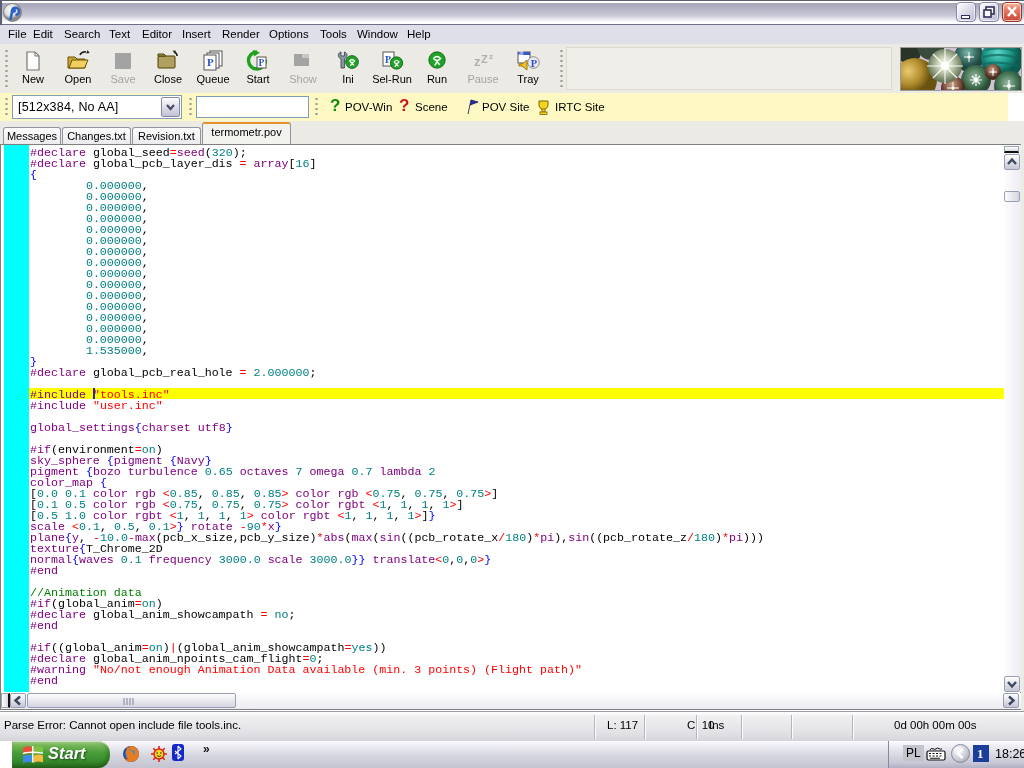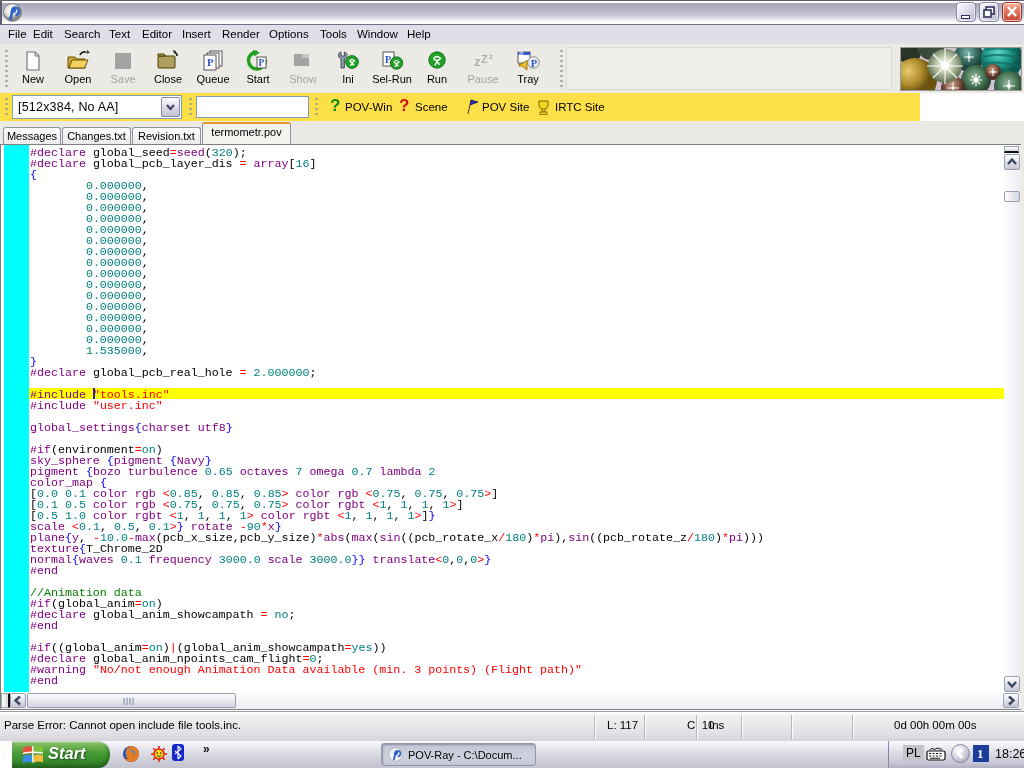--- a/index.html
+++ b/index.html
@@ -12,21 +12,21 @@
 #titlebar:before{content:"";position:absolute;left:0;top:0;width:2px;height:25px;background:#5e5e6e;}
 #titletext{position:absolute;left:28px;top:5px;font-size:13px;font-weight:bold;color:#111;letter-spacing:-0.1px;}
 .tbtn{position:absolute;top:2px;width:20px;height:20px;border-radius:4px;
 background:linear-gradient(135deg,#ffffff 0%,#e3e3ee 40%,#b9b9cf 100%);
 border:1px solid #8585a5;box-shadow:inset 0 0 0 1px rgba(255,255,255,.65);}
 
 #menubar{position:absolute;left:0;top:25px;width:1024px;height:19px;background:#dededx;background:#dfdfea;}
 #menubar span{position:absolute;top:3px;font-size:11.5px;color:#000;}
 
 #toolbar1{position:absolute;left:0;top:44px;width:1024px;height:49px;background:#eceae4;}
-#toolbar2{position:absolute;left:0;top:93px;width:920px;height:28px;background:#fde047;}
+#toolbar2{position:absolute;left:0;top:93px;width:1008px;height:28px;background:#fef9c3;}
 .grip{position:absolute;width:3px;background-image:radial-gradient(circle at 1.5px 2px,#9a9a93 1px,transparent 1.3px);background-size:3px 5px;}
 .tbBtn{position:absolute;top:3px;width:44px;height:42px;text-align:center;}
 .tbBtn .lbl{position:absolute;top:26px;left:0;width:100%;font-size:11px;color:#000;}
 .tbBtn.dis .lbl{color:#a5a5a0;}
 .tbBtn svg{position:absolute;left:50%;top:2px;transform:translateX(-50%);}
 
 .tab{position:absolute;top:127px;height:17px;background:linear-gradient(to bottom,#fdfdfd,#ebebee);
 border:1px solid #8f949e;border-bottom:none;border-radius:3px 3px 0 0;font-size:11px;color:#000;text-align:center;padding-top:2px;}
 #tabactive{position:absolute;top:122px;height:22px;background:#f2f2ef;border:1px solid #8f949e;border-bottom:none;
 border-top:2px solid #e5932f;border-radius:3px 3px 0 0;font-size:11px;color:#000;text-align:center;padding-top:2px;z-index:3;}
@@ -435,29 +435,20 @@
       <circle cx="10.8" cy="8" r=".8" fill="#222"></circle>
   <path d="M6.8 10.5 q2.2 2 4.4 0" stroke="#222" stroke-width=".9" fill="none"></path>
  </svg>
  <div class="abs" style="left:160px;top:3px;width:12px;height:17px;background:#1428c8;border-radius:3px">
   <svg width="12" height="17">
         <path d="M6 2 v13 M6 2 l3 3 l-6 5 M6 15 l3 -3 l-6 -5" stroke="#fff" stroke-width="1.1" fill="none"></path>
       </svg>
  </div>
  <span class="abs" style="left:191px;top:1px;font-size:12px;font-weight:bold;color:#111">»</span>
 
- <div class="taskwin" style="left:369px;width:155px;background:linear-gradient(to bottom,#c2c6d6,#ced2de 60%,#c6cad8);border:1px solid #9898ac;box-shadow:inset 1px 1px 2px rgba(60,60,90,.4);">
-  <svg class="abs" style="left:6px;top:3px" width="15" height="15" viewBox="0 0 19 19">
-   <circle cx="9.5" cy="9.5" r="8.5" fill="#f0f0f4" stroke="#888" stroke-width=".5"></circle>
-   <path d="M7.5 15.5 L9.3 8.2" stroke="#2a62c8" stroke-width="2.4" fill="none" stroke-linecap="round"></path>
-   <path d="M9 9.5 a3.5 3.5 0 1 1 3.4 2.3" stroke="#2a62c8" stroke-width="2.2" fill="none"></path>
-   <circle cx="10.6" cy="7.7" r="2.3" fill="#2a62c8"></circle>
-  </svg>
-  <span class="abs" style="left:26px;top:5px">POV-Ray - C:\Docum...</span>
- </div>
  <div id="tray">
   <span class="abs" style="left:14px;top:4px;font-size:12px;background:#c4c4cc;padding:1px 3px">PL</span>
   <svg class="abs" style="left:37px;top:6px" width="20" height="15" viewBox="0 0 20 15">
    <rect x="1" y="4" width="18" height="9" rx="1.5" fill="#fff" stroke="#111" stroke-width="1.2"></rect>
    <path d="M3 6.5 h2 M6.5 6.5 h2 M10 6.5 h2 M13.5 6.5 h2 M3 9 h2 M6.5 9 h2 M10 9 h2 M13.5 9 h2 M4 11.2 h10" stroke="#111" stroke-width="1.1"></path>
    <path d="M4 3 q1 -2.4 3 -1.2 q2 1.2 3 0 q1.5 -1.4 3 -.2 q1.6 1.2 3 .2" stroke="#111" stroke-width="1" fill="none"></path>
   </svg>
   <div class="abs" style="left:62px;top:3px;width:19px;height:19px;border-radius:50%;background:radial-gradient(circle at 35% 30%,#ffffff,#c8c8d4 60%,#9090a4);border:1px solid #8a8a9e">
    <svg width="17" height="17">
           <path d="M10.5 4 L6 8.5 L10.5 13" stroke="#fff" stroke-width="2.6" fill="none"></path>

